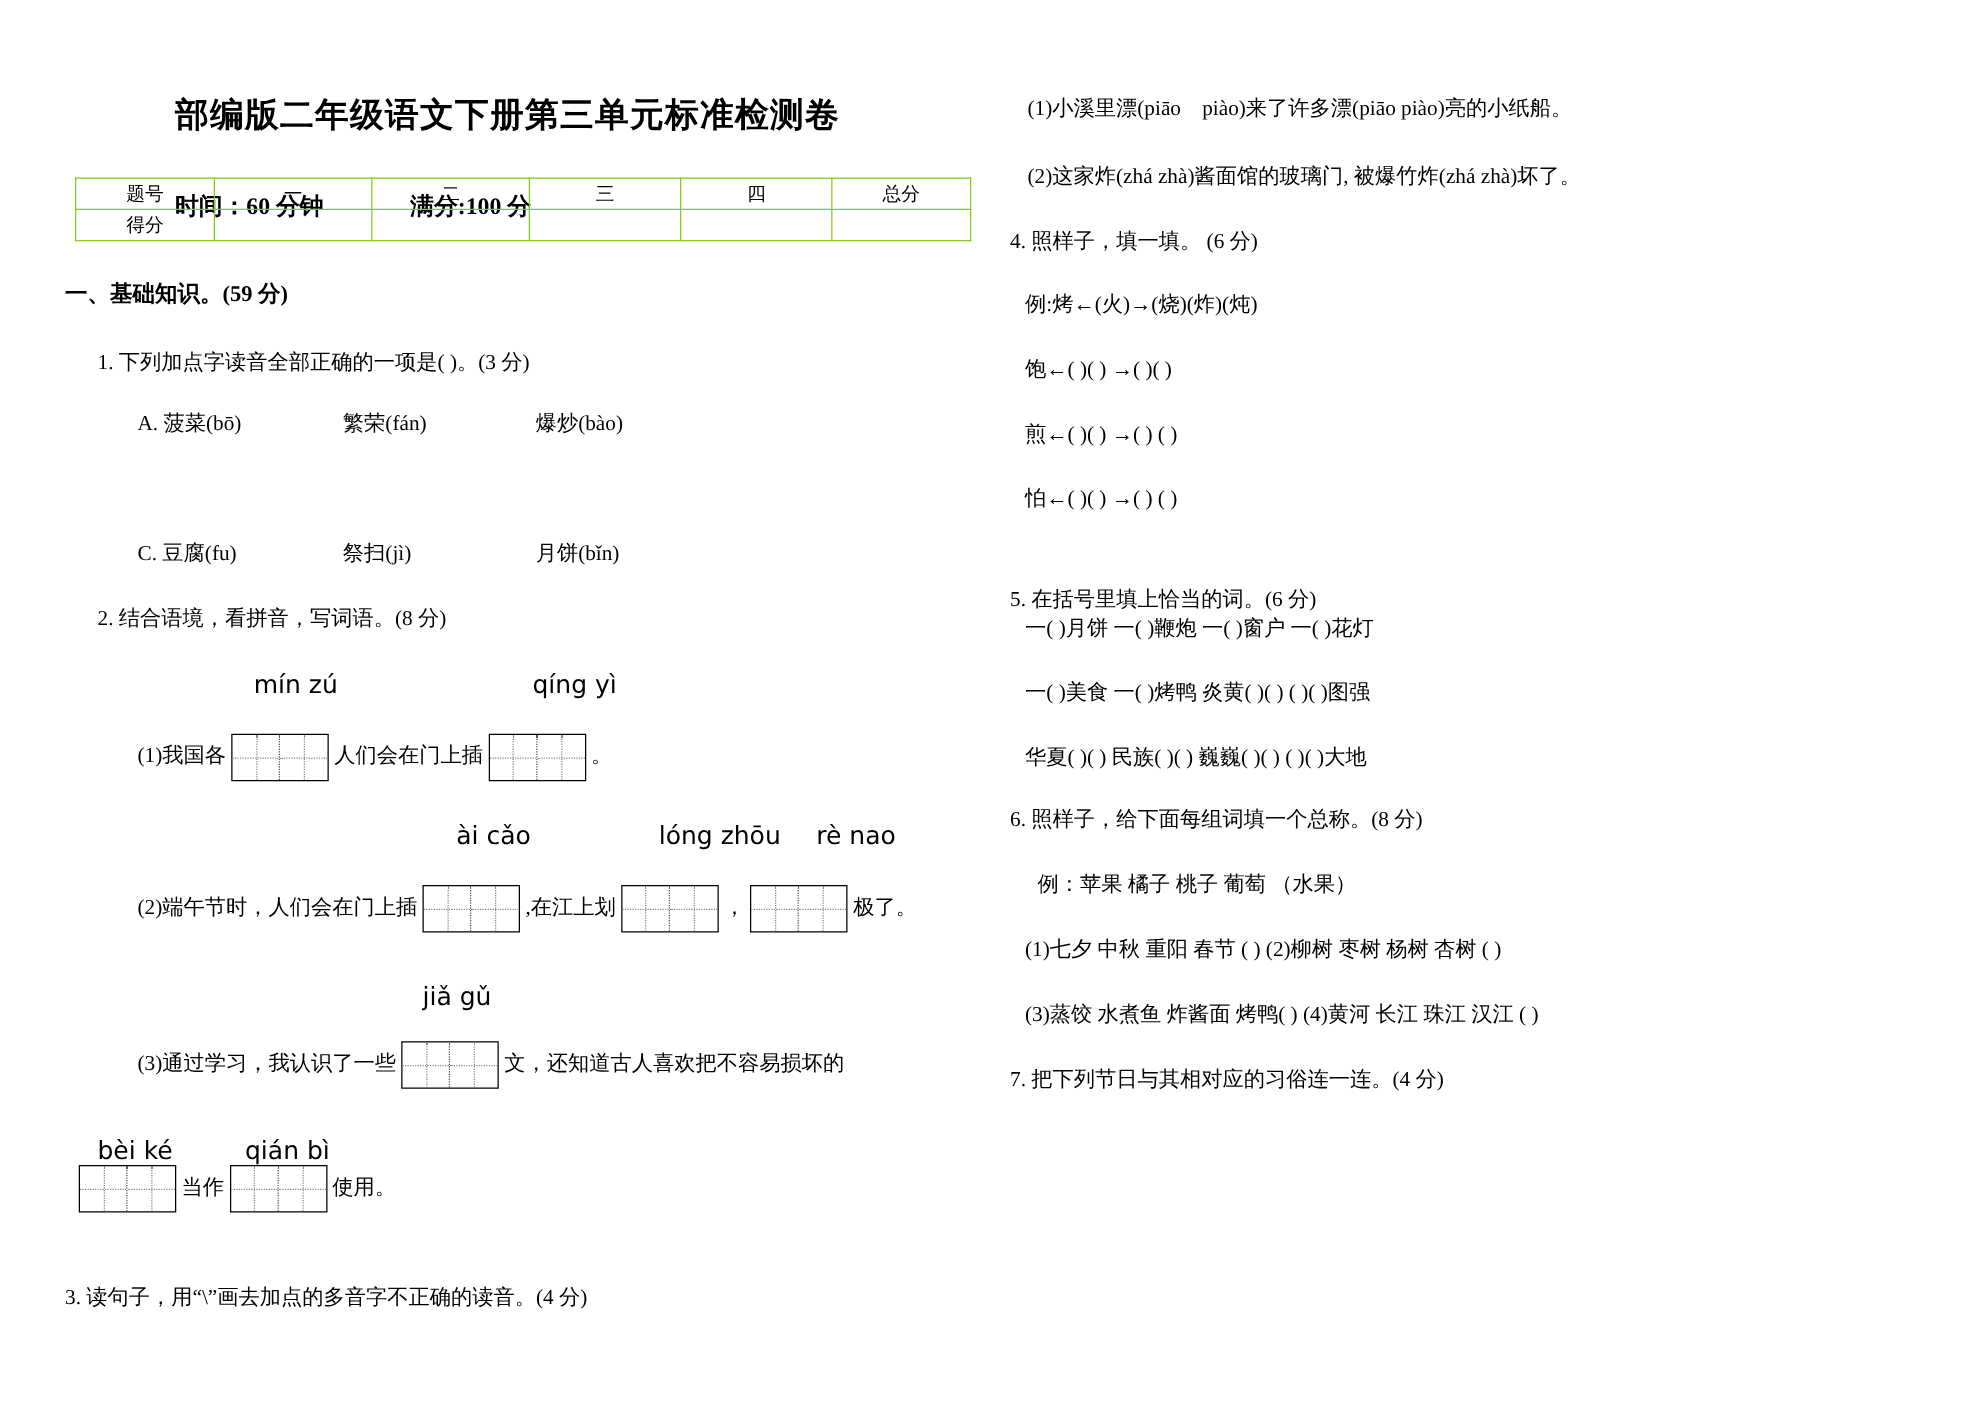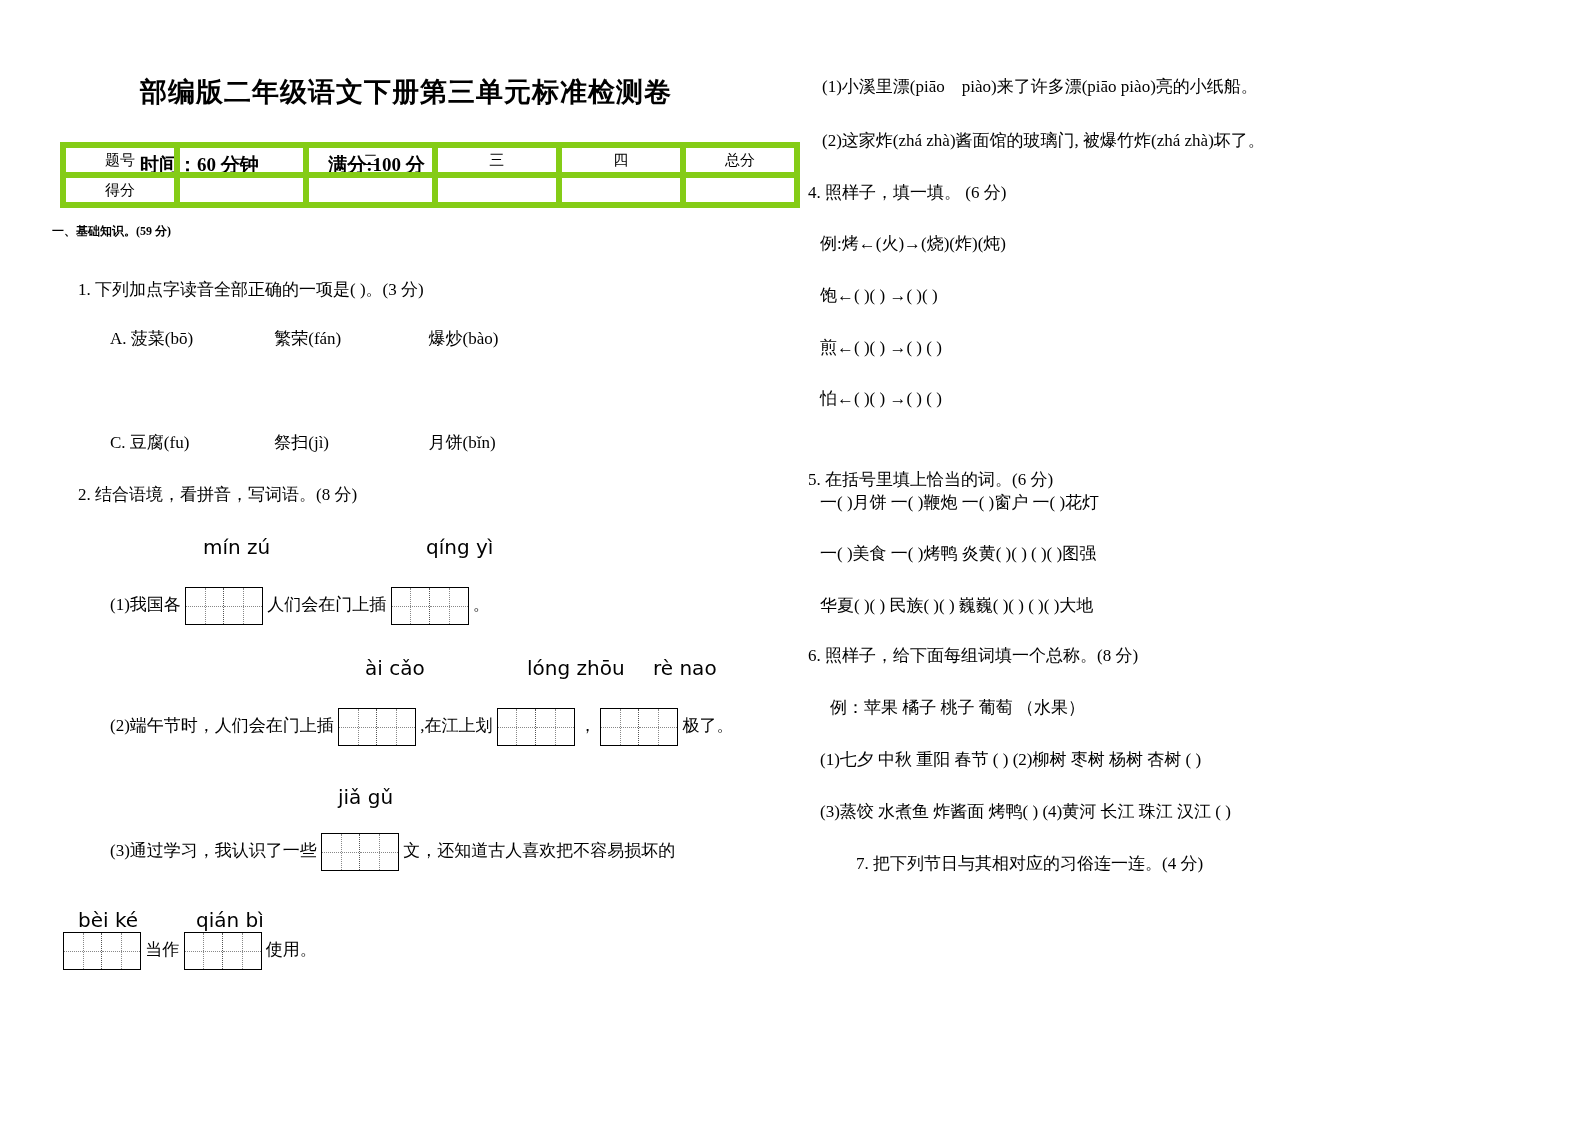--- a/index.html
+++ b/index.html
@@ -25,35 +25,35 @@
     font-size:19px;font-weight:bold;margin-top:34px;
   }
   .subline .gap{display:inline-block;width:60px;}
 
   table.scoretable{
     position:absolute;left:60px;top:142px;
     border-collapse:collapse;
     font-size:15px;
   }
   table.scoretable td{
-    border:6px solid #84cc16;
+    border:1px solid #84cc16;
     height:20px;
     text-align:center;
     vertical-align:middle;
     padding:2px 0;
   }
   .c0{width:110px;}
   .c1{width:125px;}
   .c2{width:125px;}
   .c3{width:120px;}
   .c4{width:120px;}
   .c5{width:110px;margin-top:36px;}
 
   .sec-head{
-    position:absolute;font-size:12px;font-weight:bold;
+    position:absolute;font-size:18px;font-weight:bold;
   }
   .q{
     position:absolute;font-size:17px;line-height:1.5;
   }
 
   .pinyin{font-family:"DejaVu Sans", sans-serif;font-size:20px;}
 
   
   .tianzi{
     display:inline-block;
@@ -172,20 +172,21 @@
     <div class="pinyin" style="position:absolute;left:78px;top:908px;">bèi ké</div>
     <div class="pinyin" style="position:absolute;left:196px;top:908px;">qián bì</div>
 
     <div class="q" style="left:63px;top:932px;white-space:nowrap;">
       <span class="tianzi"><span class="cell"></span><span class="cell"></span></span>
       <span>当作</span>
       <span class="tianzi"><span class="cell"></span><span class="cell"></span></span>
       <span>使用。</span>
     </div>
 
+    <div class="q" style="left:52px;top:1025px;">3. 读句子，用“\”画去加点的多音字不正确的读音。(4 分)</div>
 
   </div>
 
   <div class="col-right">
 
     <div class="q" style="left:22px;top:74px;">(1)小溪里漂(piāo　piào)来了许多漂(piāo piào)亮的小纸船。</div>
     <div class="q" style="left:22px;top:128px;">(2)这家炸(zhá zhà)酱面馆的玻璃门, 被爆竹炸(zhá zhà)坏了。</div>
 
     <div class="q" style="left:8px;top:180px;">4. 照样子，填一填。  (6 分)</div>
     <div class="q" style="left:20px;top:231px;">例:烤←(火)→(烧)(炸)(炖)</div>
@@ -196,17 +197,17 @@
     <div class="q" style="left:8px;top:467px;">5. 在括号里填上恰当的词。(6 分)</div>
     <div class="q" style="left:20px;top:490px;">一(        )月饼     一(        )鞭炮     一(        )窗户     一(        )花灯</div>
     <div class="q" style="left:20px;top:541px;">一(        )美食     一(        )烤鸭     炎黄(      )(       )   (       )(      )图强</div>
     <div class="q" style="left:20px;top:593px;">华夏(      )(      )    民族(      )(      )     巍巍(      )(      )   (      )(      )大地</div>
 
     <div class="q" style="left:8px;top:643px;">6. 照样子，给下面每组词填一个总称。(8 分)</div>
     <div class="q" style="left:30px;top:695px;">例：苹果  橘子  桃子  葡萄                （水果）</div>
     <div class="q" style="left:20px;top:747px;">(1)七夕  中秋  重阳  春节 (        )        (2)柳树  枣树  杨树  杏树 (        )</div>
     <div class="q" style="left:20px;top:799px;">(3)蒸饺  水煮鱼  炸酱面  烤鸭(        )  (4)黄河  长江  珠江  汉江 (        )</div>
 
-    <div class="q" style="left:8px;top:851px;margin-left:48px;">7. 把下列节日与其相对应的习俗连一连。(4 分)</div>
+    <div class="q" style="left:8px;top:851px;">7. 把下列节日与其相对应的习俗连一连。(4 分)</div>
 
   </div>
 
 </div>
 
 </body></html>

